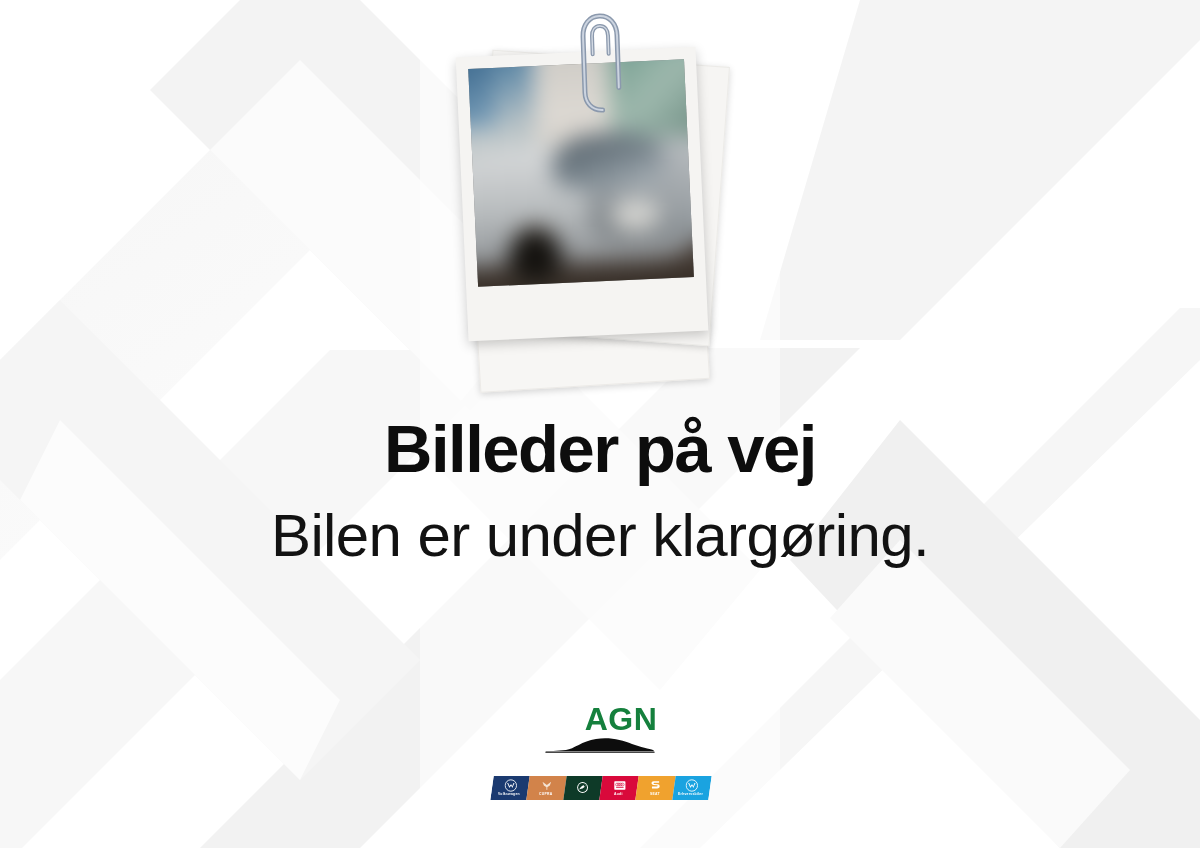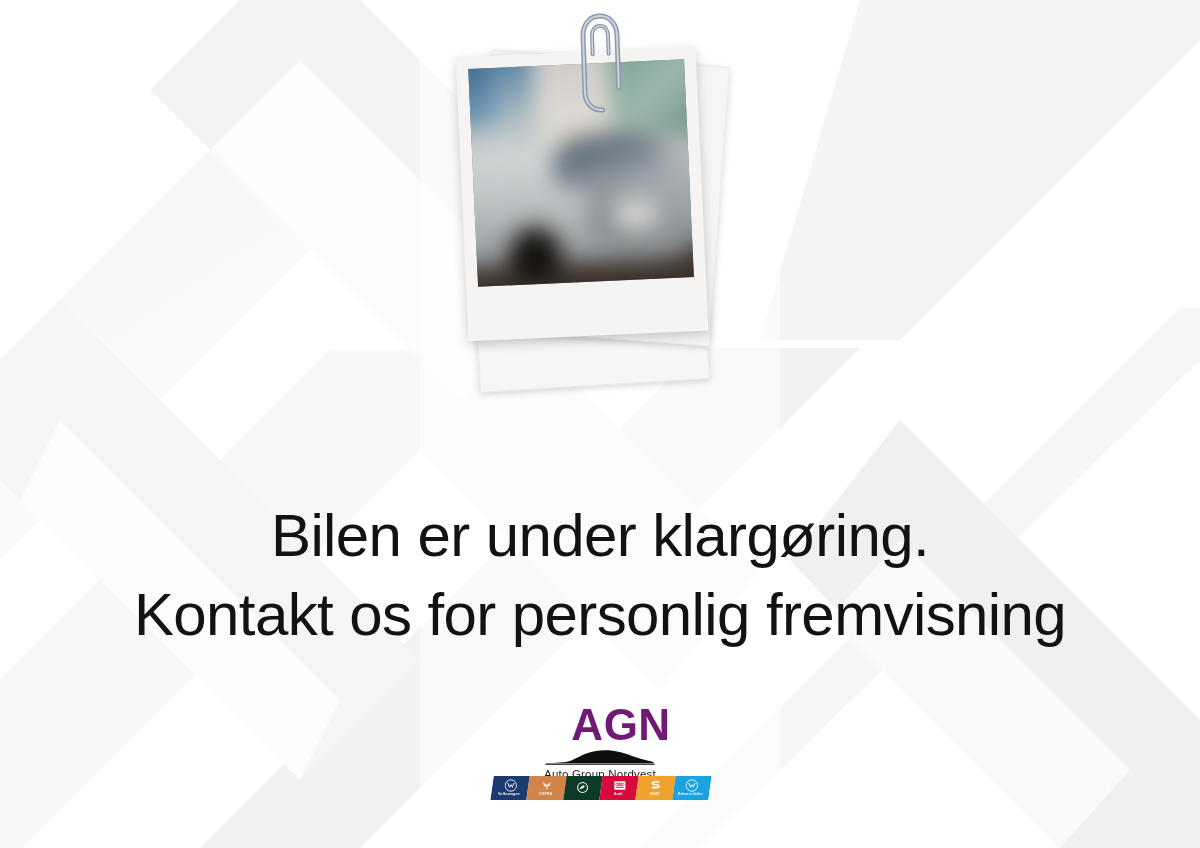--- a/index.html
+++ b/index.html
@@ -135,24 +135,24 @@
 
   
   .logo-block {
     position: absolute;
     left: 0;
     right: 0;
     top: 704px;
     text-align: center;
   }
   .logo-agn {
-    font-size: 44px;
+    font-size: 32px;
     font-weight: 800;
     letter-spacing: 0.5px;
-    color: #701a75;
+    color: #15803d;
     line-height: 0.95;
     margin-left: 42px;
   }
   .logo-swoosh {
     display: block;
     margin: 1px auto 0;
   }
   .logo-tag {
     font-size: 11.5px;
     font-weight: 500;
@@ -260,33 +260,32 @@
     </div>
 
     <svg class="paperclip" viewBox="0 0 46 108">
       <path d="M23 100 C12 100 6 92 6 82 L6 26 C6 14 13 6 23 6 C33 6 40 14 40 26 L40 78" fill="none" stroke="#8b99ad" stroke-width="5" stroke-linecap="round"></path>
       <path d="M23 100 C12 100 6 92 6 82 L6 26 C6 14 13 6 23 6 C33 6 40 14 40 26 L40 78" fill="none" stroke="#ccd4e0" stroke-width="2" stroke-linecap="round"></path>
       <path d="M15 44 L15 26 C15 20 18 16 23 16 C28 16 31 20 31 26 L31 44" fill="none" stroke="#8b99ad" stroke-width="4" stroke-linecap="round"></path>
       <path d="M15 44 L15 26 C15 20 18 16 23 16 C28 16 31 20 31 26 L31 44" fill="none" stroke="#d3dae4" stroke-width="1.4" stroke-linecap="round"></path>
     </svg>
   </div>
 
+  <div class="headline">Billeder på vej</div>
 
   <div class="subline">
     <div>Bilen er under klargøring.</div>
-    <div>Kontakt os for personlig fremvisning</div>
   </div>
 
   <div class="logo-block">
     <div class="logo-agn">AGN</div>
     <svg class="logo-swoosh" width="112" height="20" viewBox="0 0 112 20">
       <path d="M3 16 C3 16 14 16 22 15 C30 14 38 6 52 4 C66 2 78 5 88 9 C96 12 106 14 109 15 C110 15.4 110 16 109 16 Z" fill="#0d0d0d"></path>
       <path d="M2 17.2 L110 17.2" stroke="#0d0d0d" stroke-width="1.3" stroke-linecap="round"></path>
     </svg>
-    <div class="logo-tag">Auto Group Nordvest</div>
   </div>
 
   <div class="brand-strip">
 
     <div class="brand-tile" style="background:#1b3a70">
       <svg class="brand-mark" viewBox="0 0 24 24">
         <circle cx="12" cy="12" r="10.5" fill="none" stroke="#fff" stroke-width="1.6"></circle>
         <path d="M5.2 7.2 L9.4 16.6 L11 12.6 L12 14.8 L13 12.6 L14.6 16.6 L18.8 7.2 L16.9 7.2 L14.4 13.2 L12.9 9.6 L12 11.6 L11.1 9.6 L9.6 13.2 L7.1 7.2 Z" fill="#fff"></path>
       </svg>
       <span class="brand-word">Volkswagen</span>

